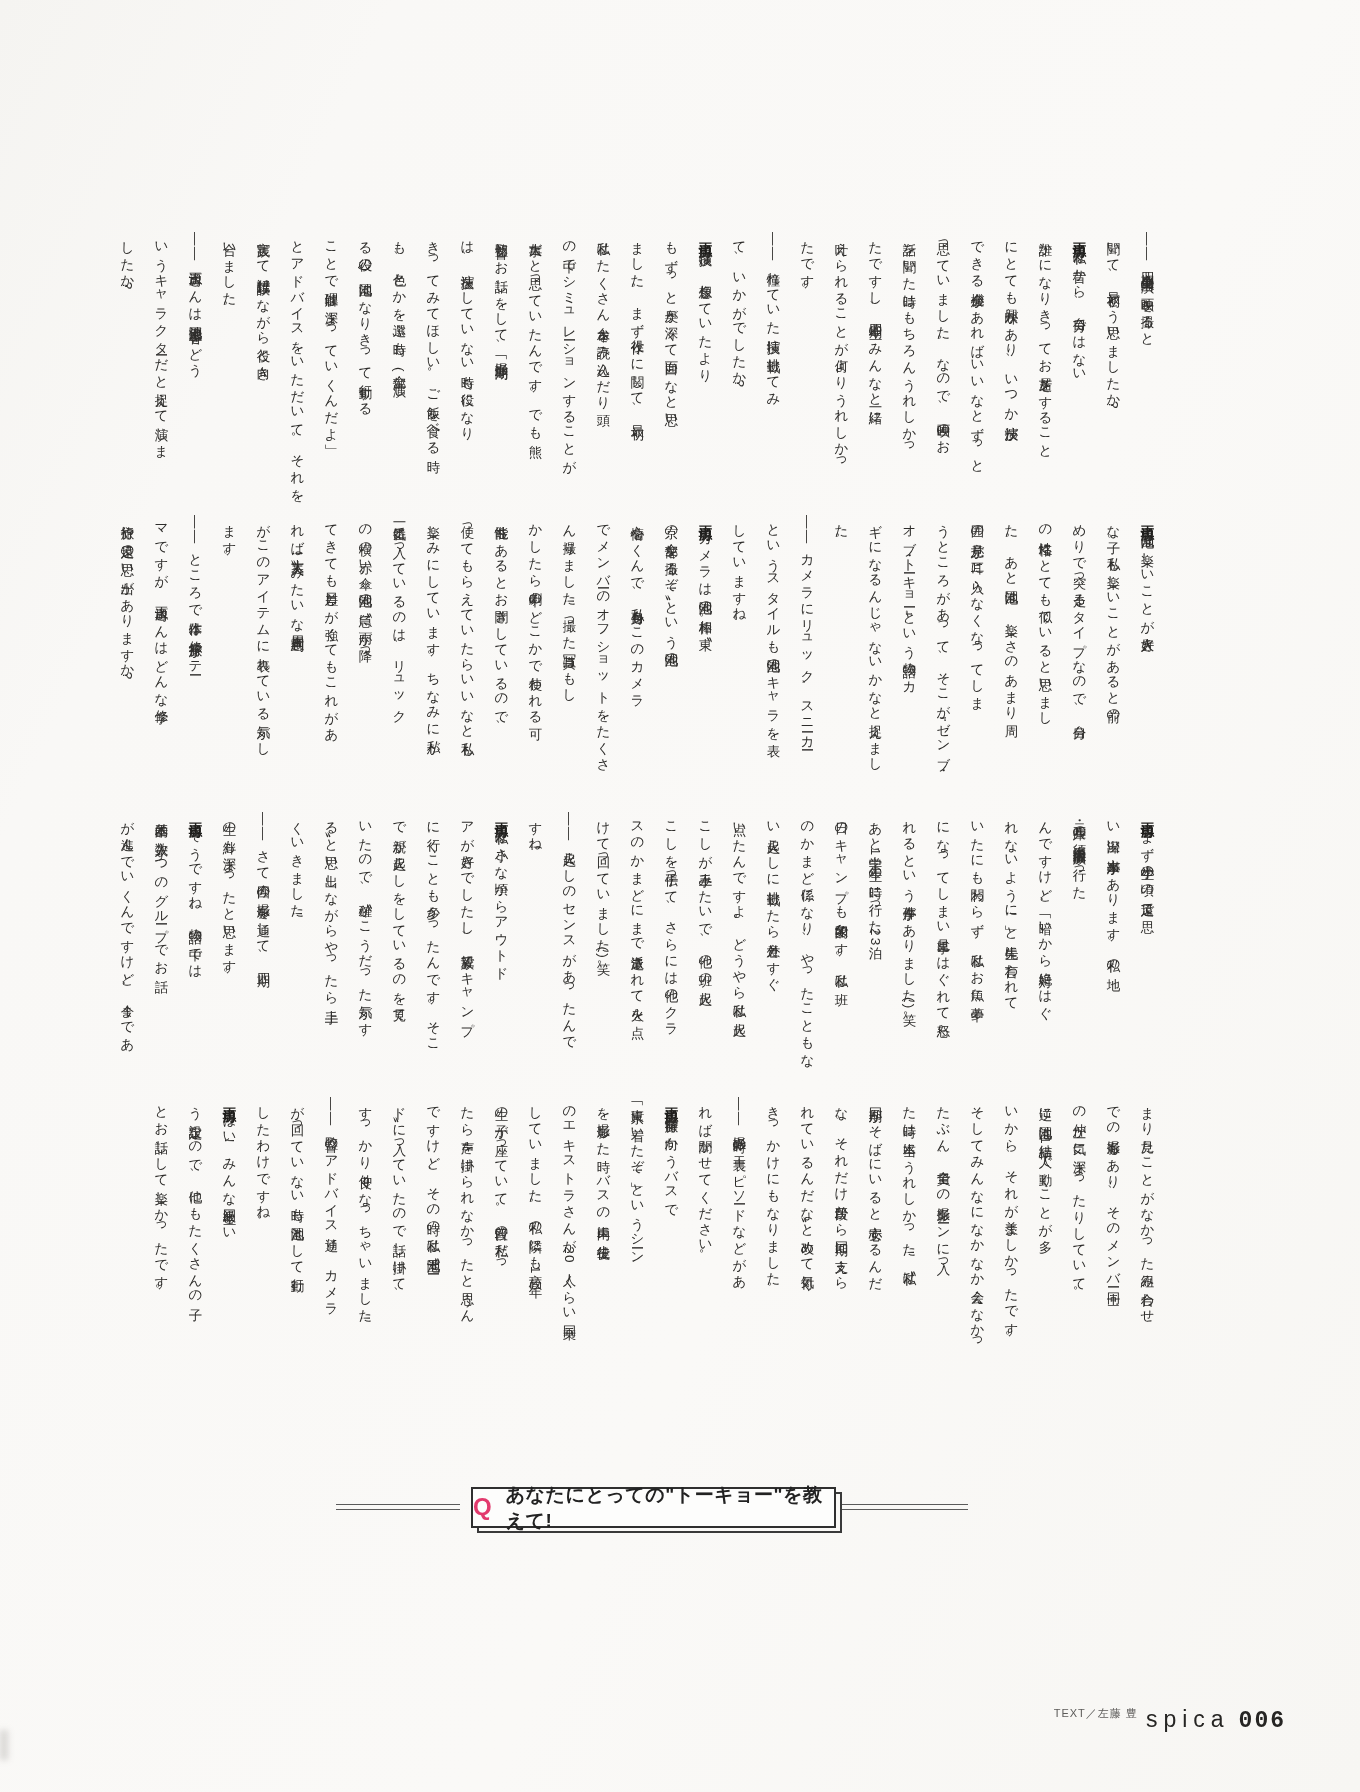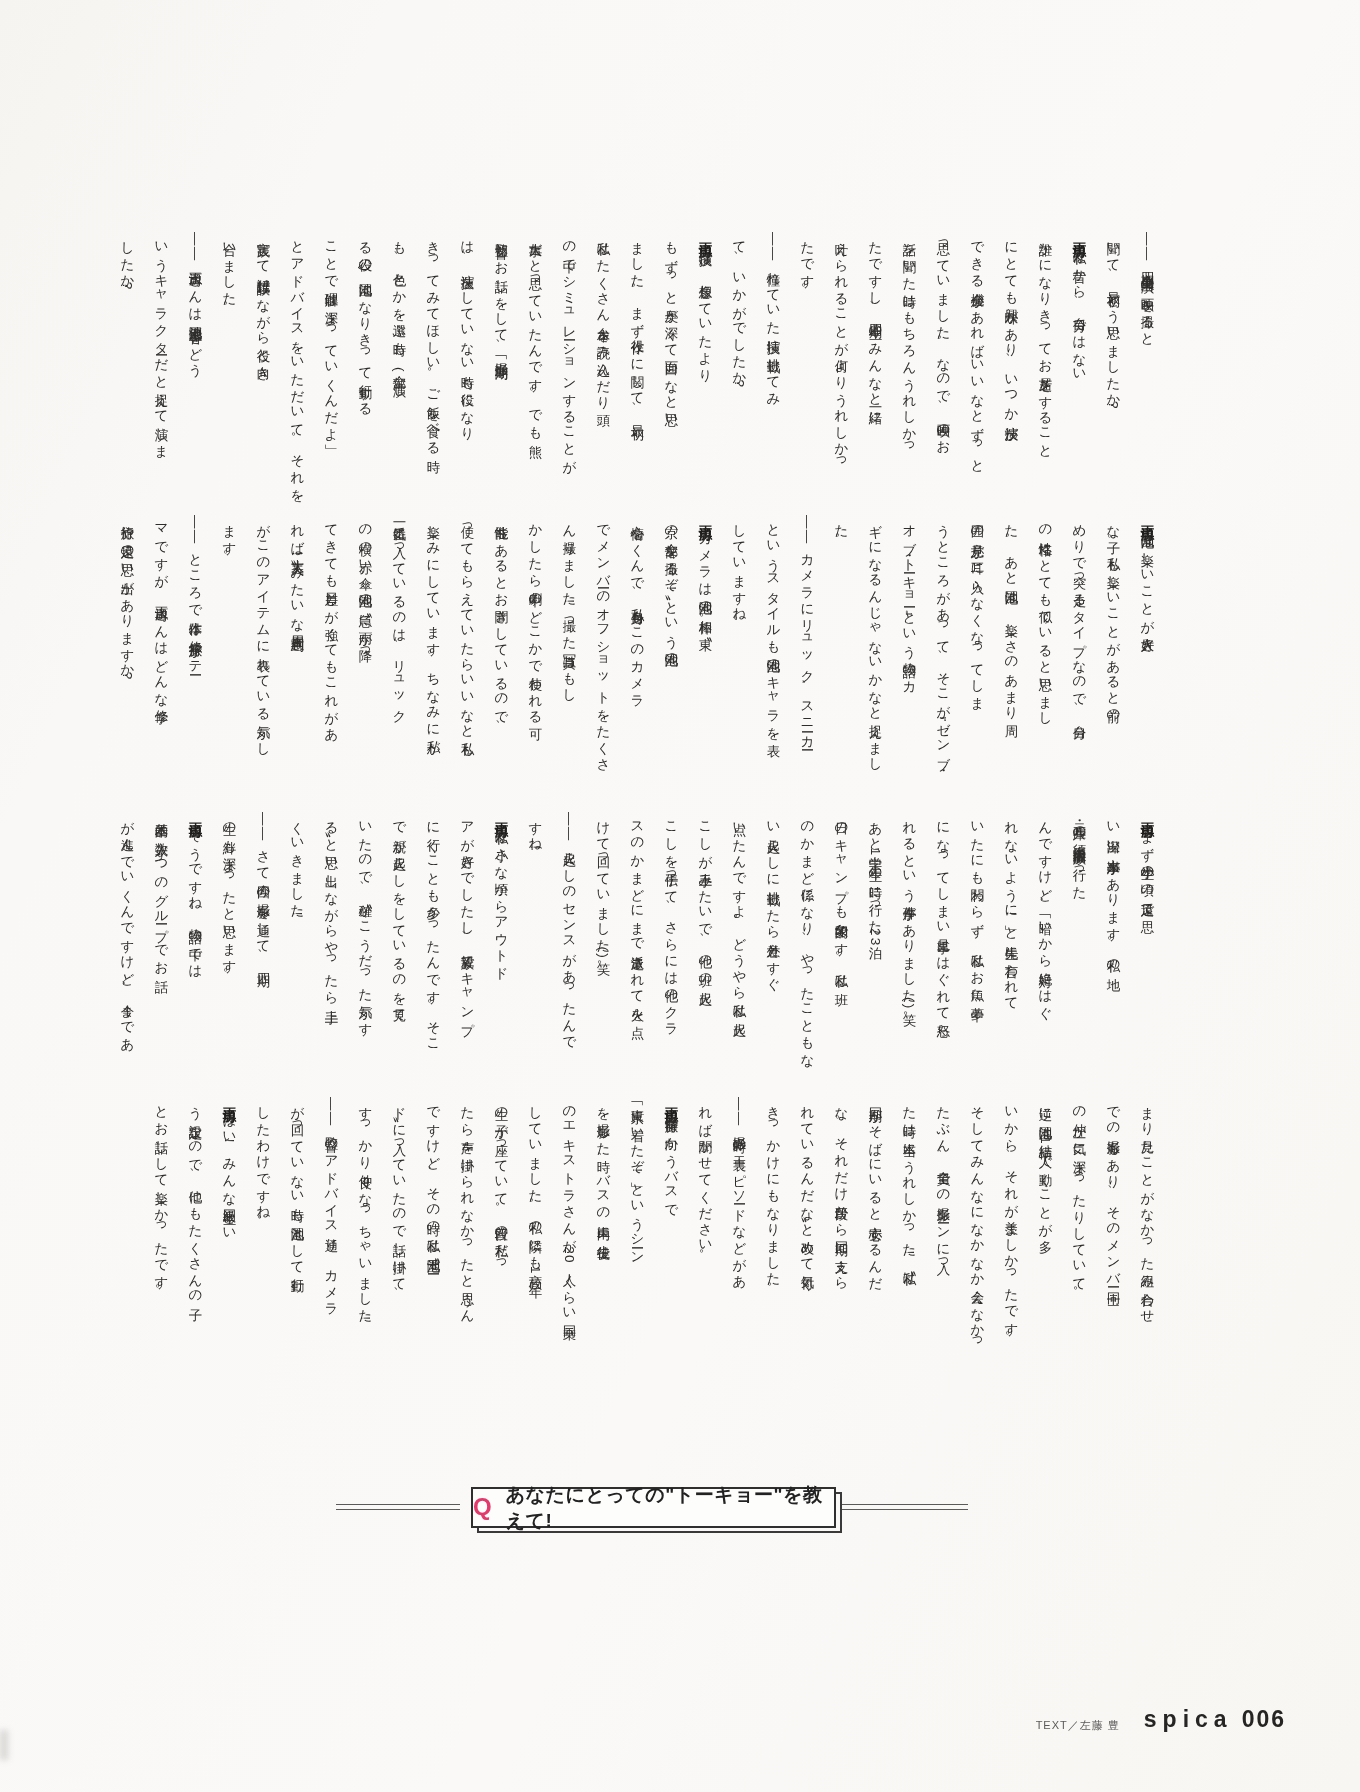--- a/index.html
+++ b/index.html
@@ -52,26 +52,26 @@
   }
   
   .answer{
     position:absolute;left:331px;top:1552px;width:706px;
     font-size:17px;line-height:41px;letter-spacing:0.3px;
     color:#3f3e3c;white-space:pre-line;
   }
   
   .footer{
     position:absolute;right:74px;top:1706px;
-    display:flex;align-items:flex-end;gap:24px;
+    display:flex;align-items:flex-start;gap:8px;
   }
   .credit{font-size:11px;color:#5c5b59;letter-spacing:1px;}
   .logo{display:flex;align-items:baseline;gap:9px;color:#262523;}
-  .logo-name{font-size:23px;font-weight:700;letter-spacing:6px;}
-  .logo-page{font-size:23px;font-weight:700;letter-spacing:2px;}
+  .logo-name{font-size:23px;font-weight:400;letter-spacing:6px;}
+  .logo-page{font-size:23px;font-weight:700;letter-spacing:2px;font-family:Liberation Mono, monospace;}
   
   .smudge{
     position:absolute;left:0;top:1730px;width:8px;height:30px;
     background:rgba(120,115,110,0.25);filter:blur(3px);
   }
 </style>
 </head>
 <body>
 
 <div class="page">

